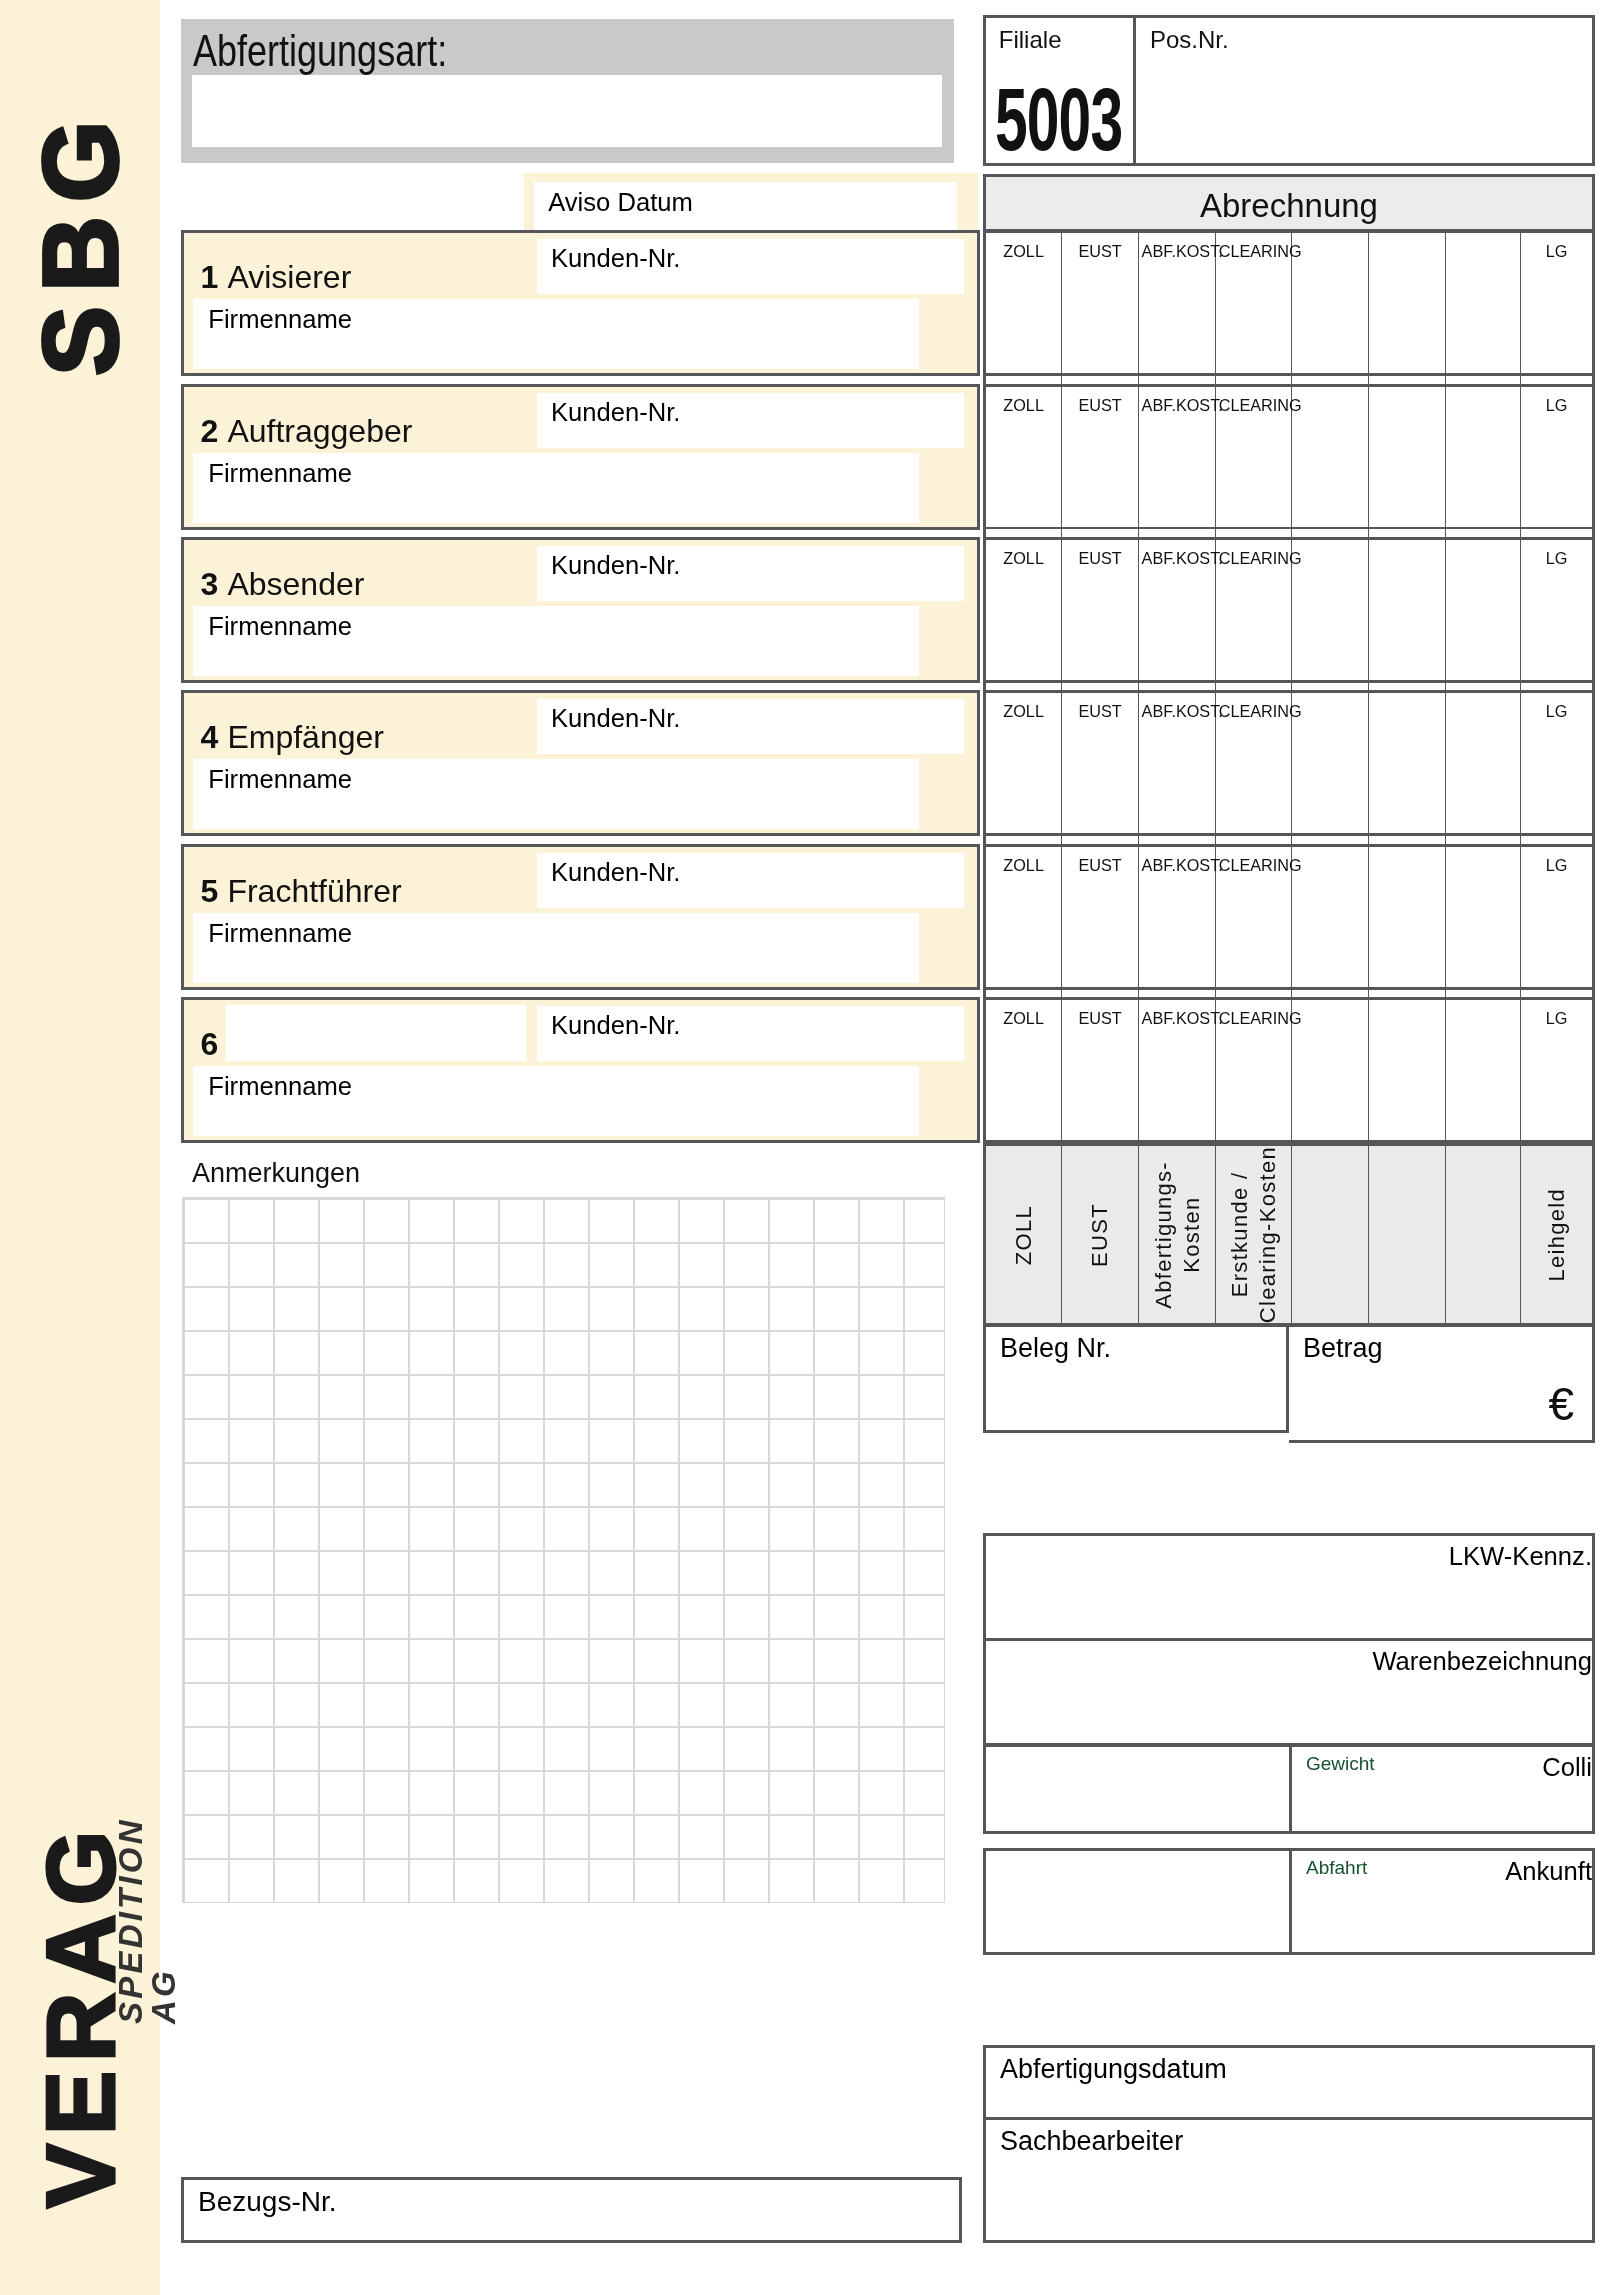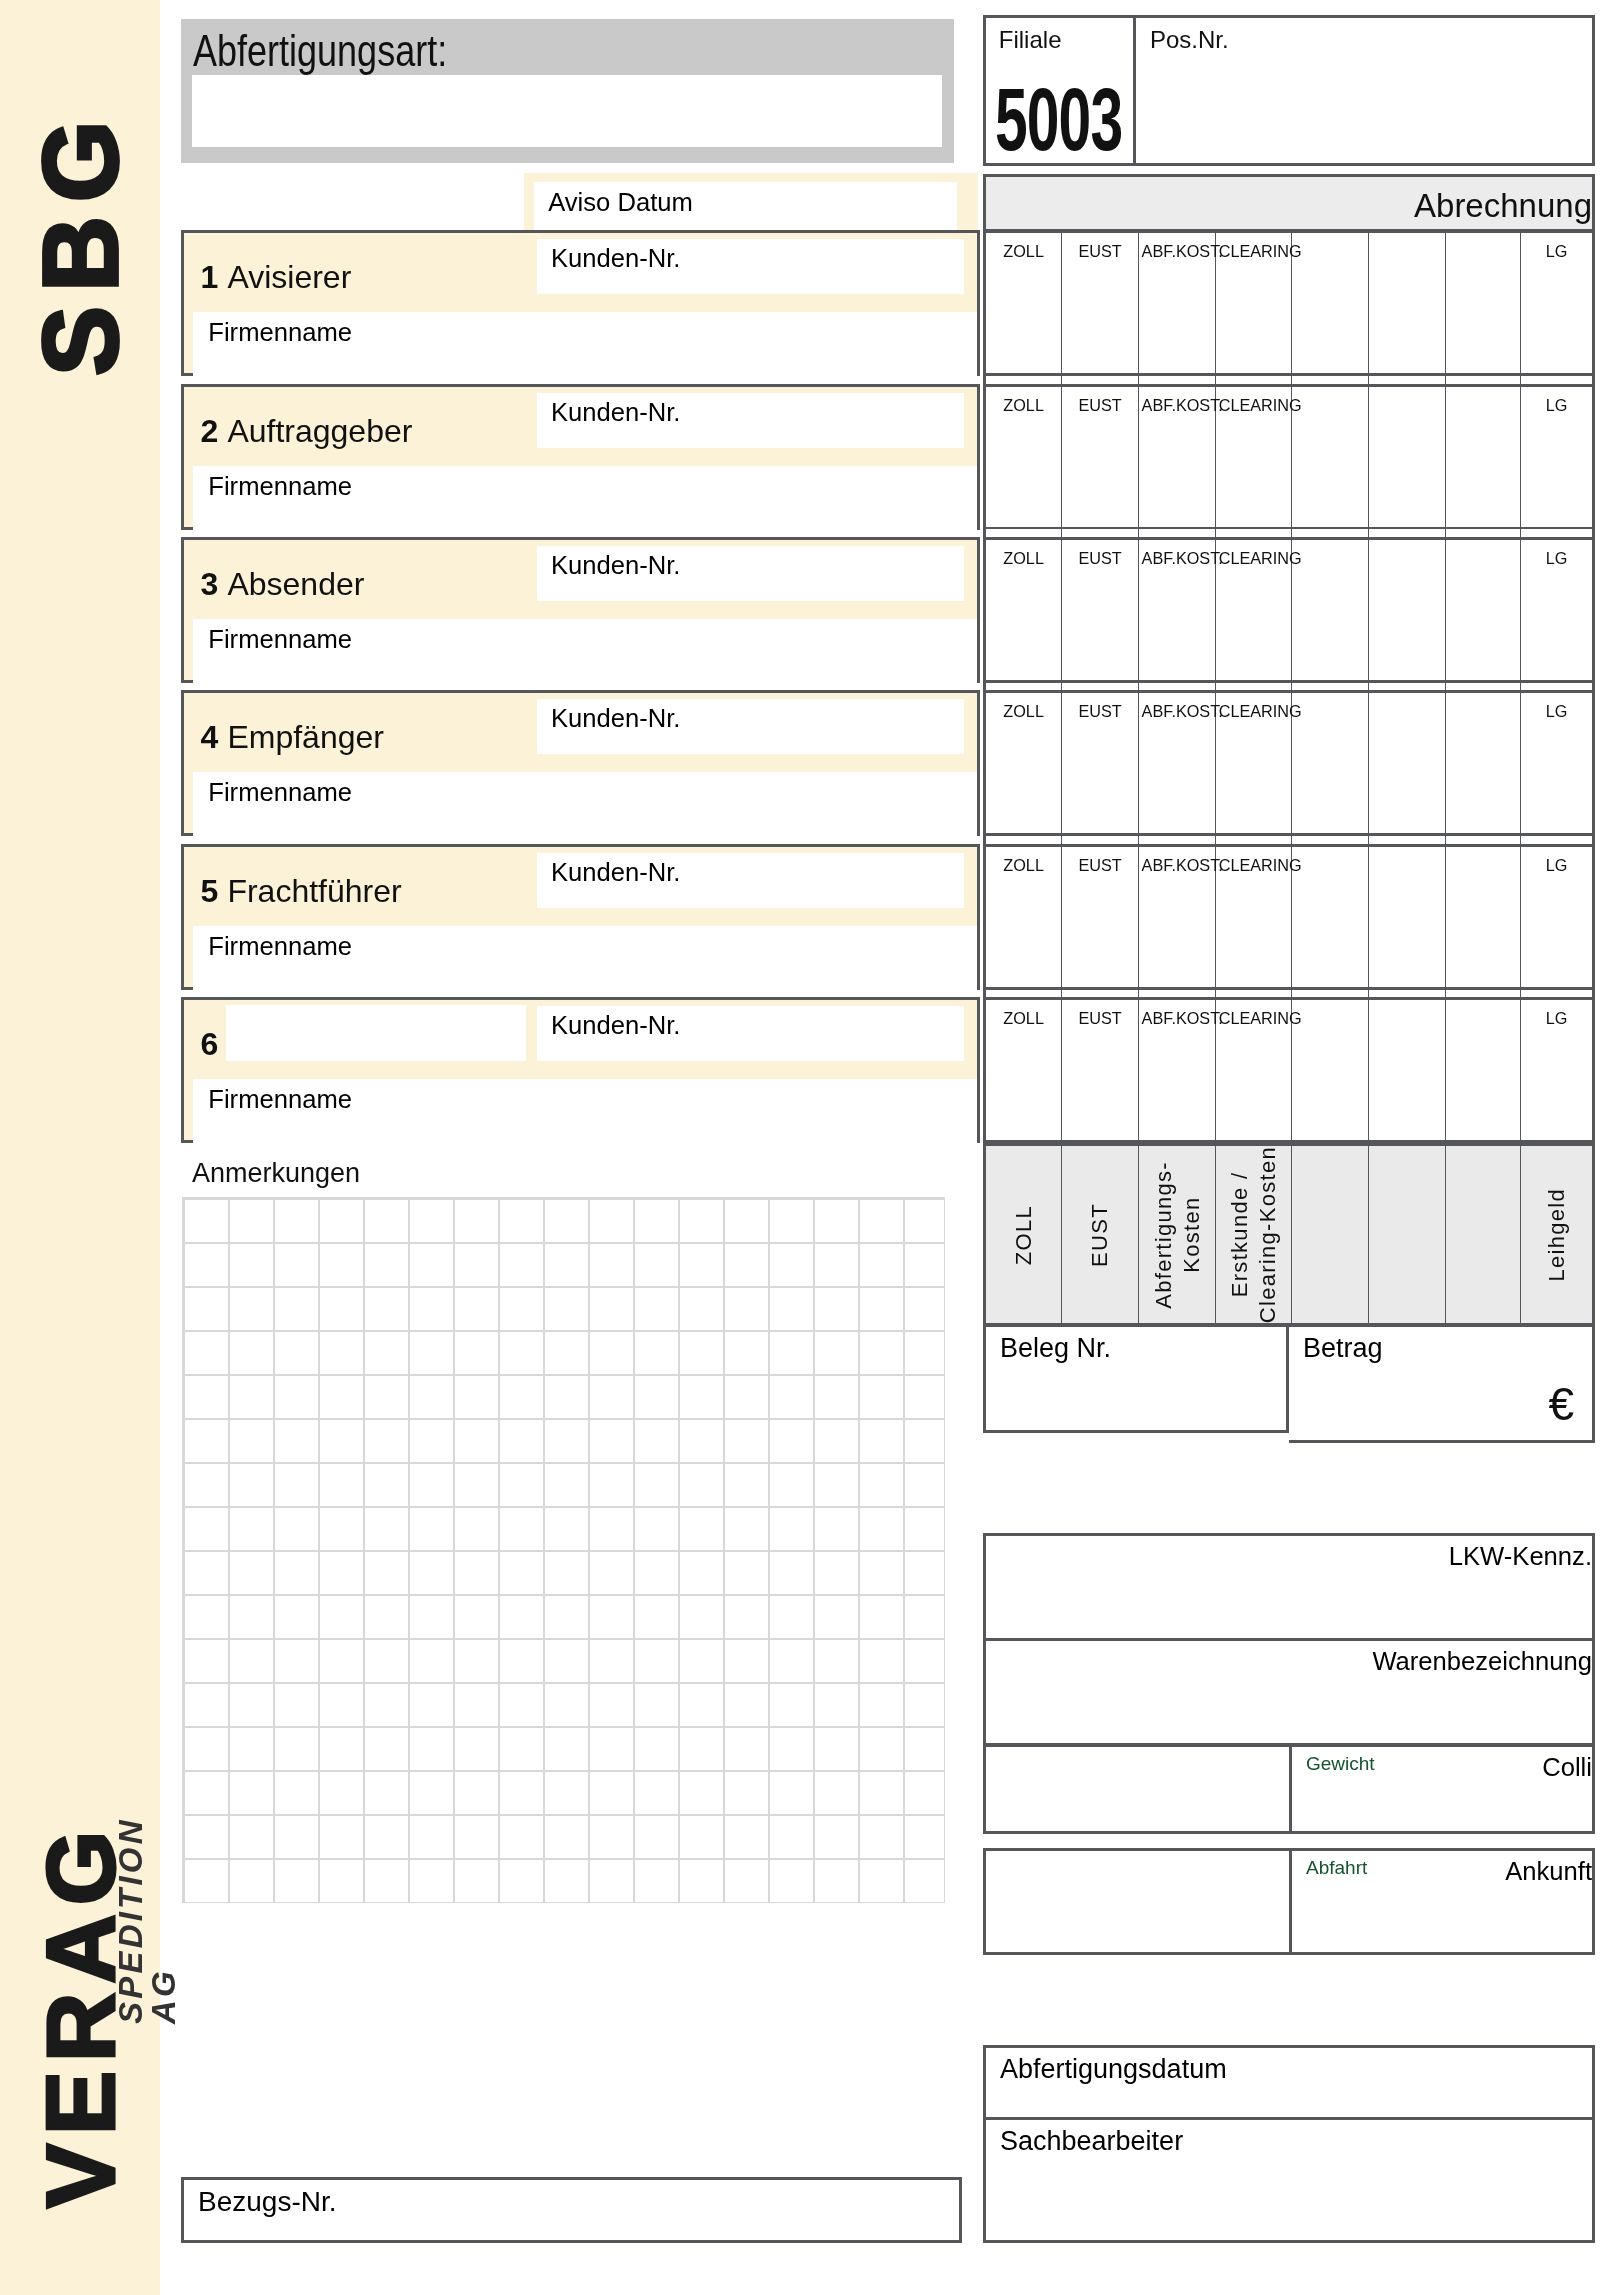--- a/index.html
+++ b/index.html
@@ -38,27 +38,27 @@
   .aviso{left:524px;top:173px;width:454px;height:58px;background:var(--cream);}
   .aviso-inner{left:10.2px;top:9px;width:423px;height:49px;background:#fff;}
   .aviso-inner .lbl{padding:6.4px 0 0 14px;}
 
   
   .sec{left:181px;width:799px;height:146px;background:var(--cream);border:3.2px solid var(--border);}
   .sec-title{position:absolute;left:16.6px;top:25.6px;font-size:32px;white-space:nowrap;}
   .sec-title b{font-weight:bold;margin-right:9px;}
   .kunden{left:353px;top:6.4px;width:427px;height:55px;background:#fff;}
   .kunden .lbl{padding:5.1px 0 0 14px;}
-  .firmen{left:9px;top:79px;width:784px;height:70px;background:#fff;}
+  .firmen{left:9px;top:66px;width:726px;height:70px;background:#fff;}
   .firmen .lbl{padding:6.4px 0 0 15.3px;}
   .s6box{left:42px;top:5.1px;width:300px;height:56px;background:#fff;}
 
   
   .ab-hdr{left:983px;top:174px;width:612px;height:58px;background:var(--hdr-gray);
-          border:3.2px solid var(--border);text-align:right;}
+          border:3.2px solid var(--border);text-align:center;}
   .ab-hdr span{display:inline-block;margin-top:10.2px;font-size:33px;}
   .ab-row{left:983px;width:612px;height:146px;border:3.2px solid var(--border);display:grid;
           grid-template-columns:76px 77px 77px 76px 77px 77px 75px 71px;background:#fff;}
   .ab-spacer{left:983px;width:612px;height:7.7px;border-left:3.2px solid var(--border);
           border-right:3.2px solid var(--border);display:grid;
           grid-template-columns:76px 77px 77px 76px 77px 77px 75px 71px;background:#fff;}
   .ab-cell{border-right:1.9px solid var(--border);text-align:center;padding-top:7.7px;}
   .ab-cell:last-child{border-right:none;}
   .ab-cell span{display:inline-block;font-size:17.3px;transform:scaleX(.94);transform-origin:center top;white-space:nowrap;}
   .rot-row{left:983px;top:1143px;width:612px;height:182px;border:3.2px solid var(--border);display:grid;

